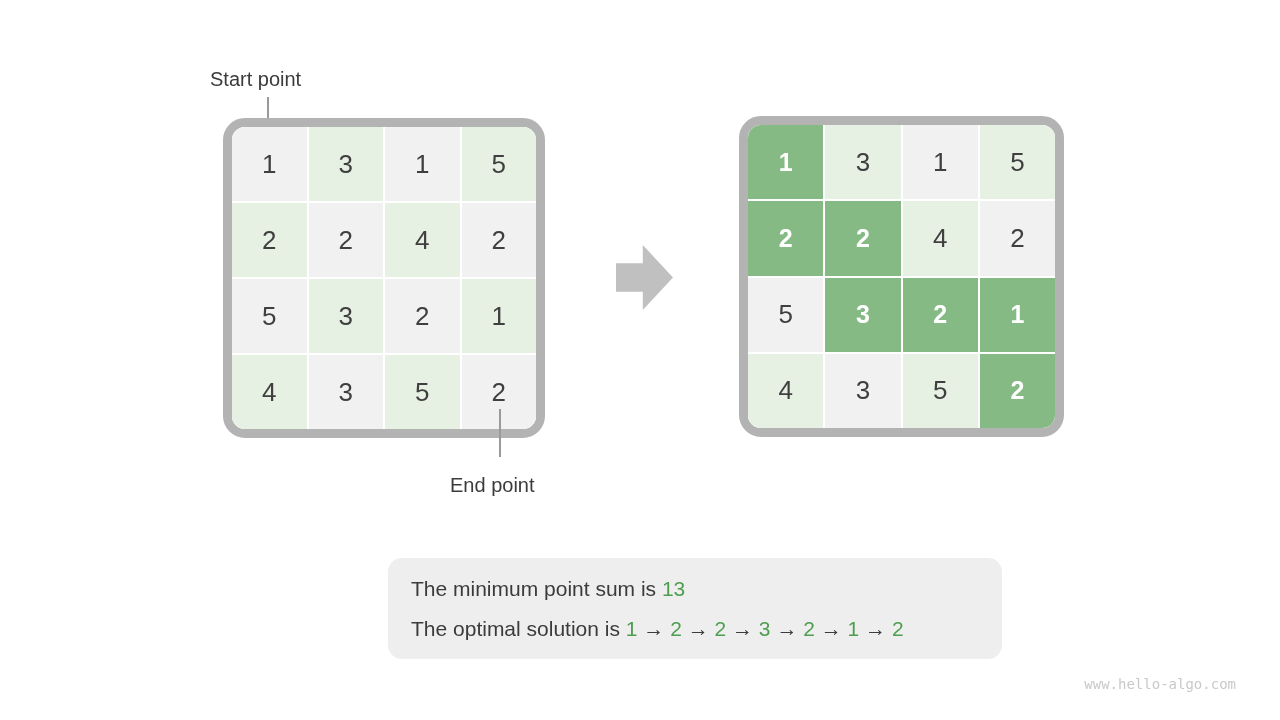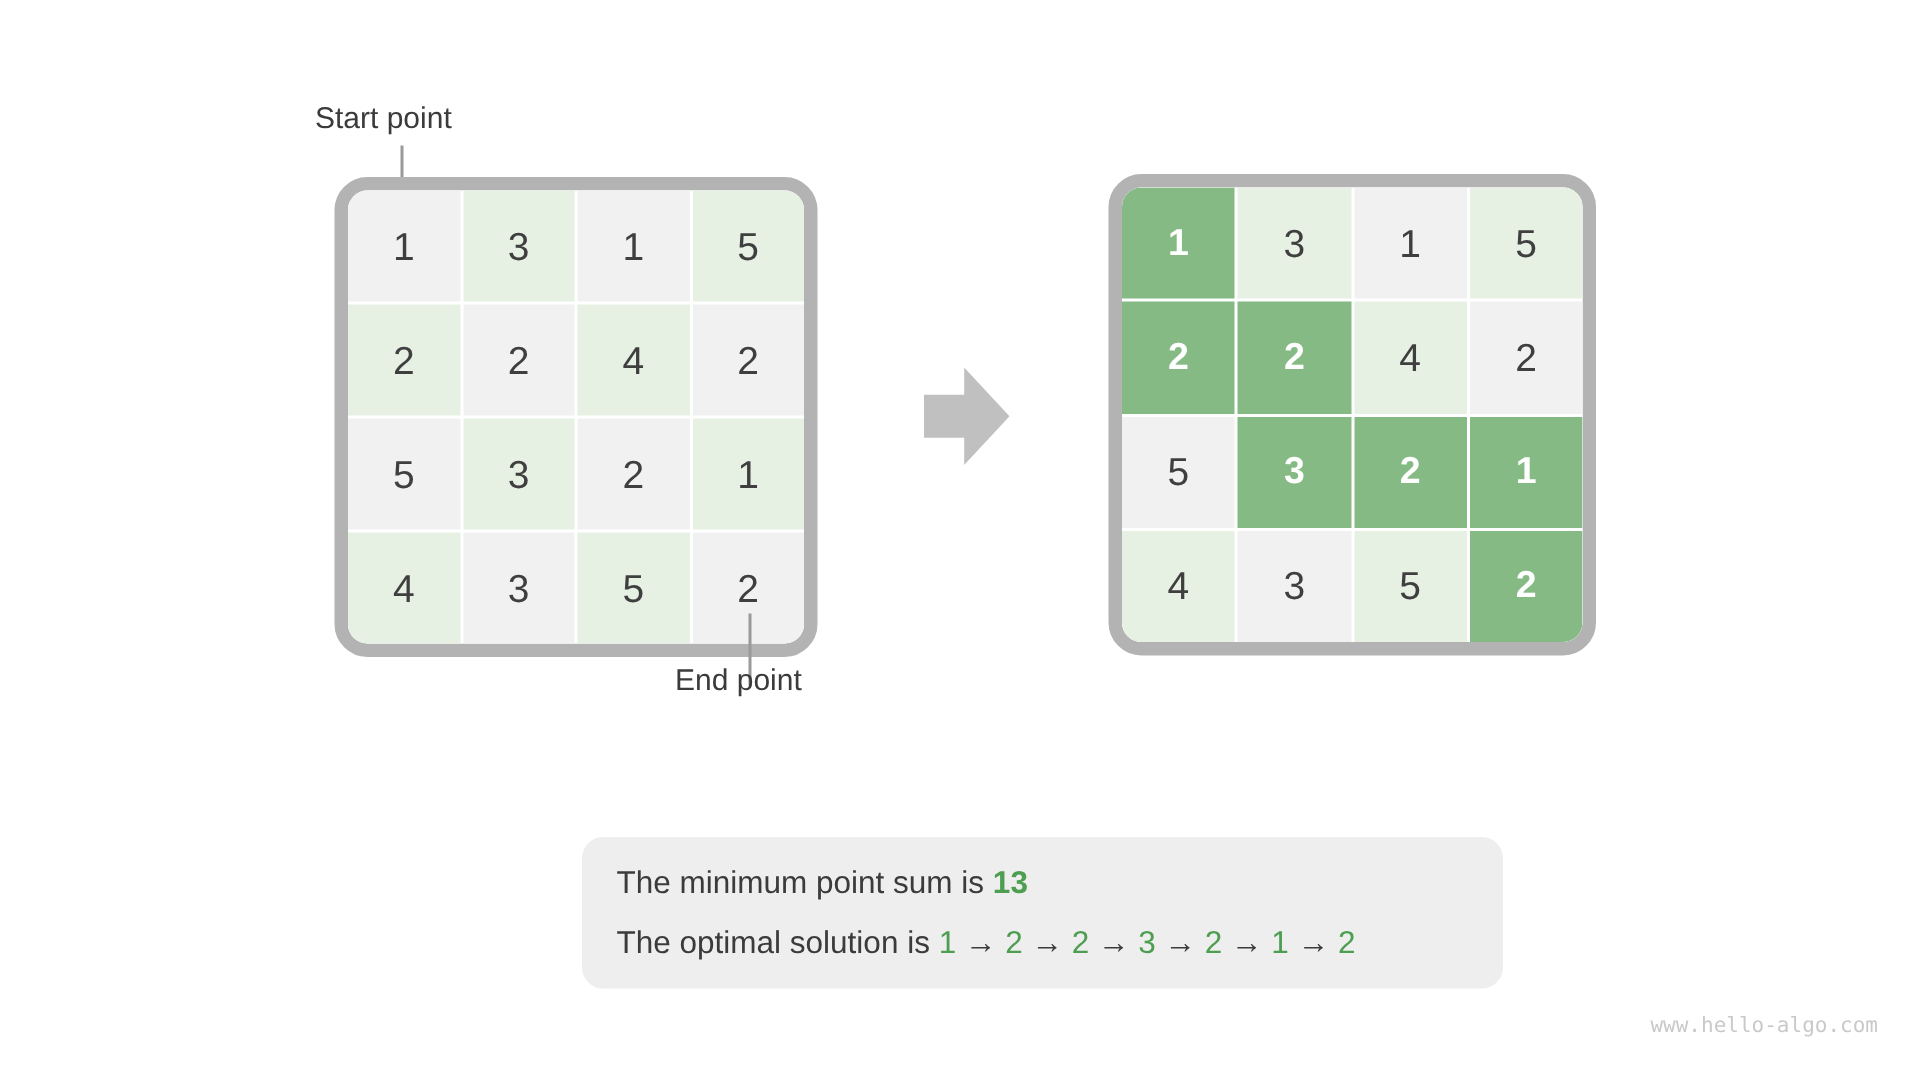--- a/index.html
+++ b/index.html
@@ -11,21 +11,21 @@
     font-family: "Liberation Sans", "DejaVu Sans", sans-serif;
     overflow: hidden;
   }
   .label {
     position: absolute;
     font-size: 20px;
     font-weight: 400;
     color: var(--text-dark);
   }
   .label.start { left: 210px; top: 68px; }
-  .label.end   { left: 450px; top: 443px; }
+  .label.end   { left: 450px; top: 474px; }
   .leader {
     position: absolute;
     width: 2px;
     background: #9a9a9a;
   }
   .leader.start-line { left: 267px; top: 97px;  height: 39px; }
   .leader.end-line   { left: 499px; top: 409px; height: 48px; }
 
   .grid-frame {
     position: absolute;
@@ -77,26 +77,26 @@
     width: 614px; height: 101px;
     box-sizing: border-box;
     background: var(--box-bg);
     border-radius: 14px;
     padding: 11px 23px;
     font-size: 21px;
     color: var(--text-dark);
   }
   .summary-line { line-height: 40px; white-space: pre; }
   .green { color: var(--text-green); }
-  .bold { font-weight: 700; }
+  .bold { font-weight: 400; }
   .sep { color: var(--text-dark); }
 
   .watermark {
     position: absolute;
-    right: 28px; top: 676px;
+    right: 44px; top: 676px;
     font-family: "DejaVu Sans Mono", monospace;
     font-size: 14px;
     color: var(--watermark-gray);
   }
 </style>
 </head>
 <body>
 
 <div class="canvas">
 

